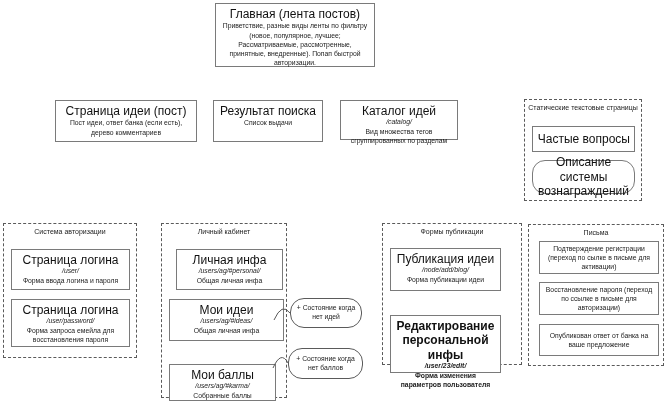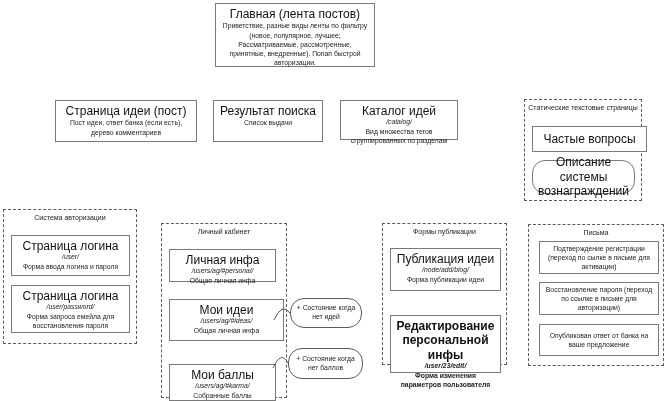--- a/index.html
+++ b/index.html
@@ -106,45 +106,45 @@
   </div>
 
   <div class="box" style="left:340px; top:100px; width:118px; height:40px;">
     <span class="title">Каталог идей</span>
     <span class="url">/catalog/</span>
     <span class="body">Вид множества тегов сгруппированных по разделам</span>
   </div>
 
   <div class="group" style="left:524px; top:99px; width:118px; height:102px;">
     <div class="group-label">Статические текстовые страницы</div>
-    <div class="box gbox centered" style="left:7px; top:26px; width:115px; height:26px;">
+    <div class="box gbox centered" style="left:7px; top:26px; width:103px; height:26px;align-items:flex-end;">
       <span class="title">Частые вопросы</span>
     </div>
     <div class="box gbox centered" style="left:7px; top:60px; width:103px; height:34px;border-radius:13px;">
       <span class="title">Описание системы вознаграждений</span>
     </div>
   </div>
 
-  <div class="group" style="left:3px; top:209px; width:134px; height:135px;">
+  <div class="group" style="left:3px; top:223px; width:134px; height:135px;">
     <div class="group-label">Система авторизации</div>
     <div class="box gbox" style="left:7px; top:25px; width:119px; height:41px;">
       <span class="title">Страница логина</span>
       <span class="url">/user/</span>
       <span class="body">Форма ввода логина и пароля</span>
     </div>
     <div class="box gbox" style="left:7px; top:75px; width:119px; height:48px;">
       <span class="title">Страница логина</span>
       <span class="url">/user/password/</span>
       <span class="body">Форма запроса емейла для восстановления пароля</span>
     </div>
   </div>
 
   <div class="group" style="left:161px; top:223px; width:126px; height:175px;">
     <div class="group-label">Личный кабинет</div>
-    <div class="box gbox" style="left:7px; top:25px; width:107px; height:33px;">
+    <div class="box gbox" style="left:14px; top:25px; width:107px; height:41px;">
       <span class="title">Личная инфа</span>
       <span class="url">/users/ag/#personal/</span>
       <span class="body">Общая личная инфа</span>
     </div>
     <div class="box gbox" style="left:7px; top:75px; width:115px; height:42px;">
       <span class="title">Мои идеи</span>
       <span class="url">/users/ag/#ideas/</span>
       <span class="body">Общая личная инфа</span>
     </div>
     <div class="box gbox" style="left:7px; top:127px; width:107px; height:37px;margin-top:13px;">
@@ -155,21 +155,21 @@
   </div>
 
   <div class="bubble" style="left:290px; top:298px; width:72px; height:30px;">+ Состояние когда нет идей</div>
   <div class="bubble" style="left:288px; top:348px; width:75px; height:31px;">+ Состояние когда нет баллов</div>
 
   <svg class="connectors" viewBox="0 0 667 401">
     <path d="M 274 320 Q 282 302 290 313" fill="none" stroke="#5a5a5a" stroke-width="1"></path>
     <path d="M 273 368 Q 281 350 288 363" fill="none" stroke="#5a5a5a" stroke-width="1"></path>
   </svg>
 
-  <div class="group" style="left:382px; top:223px; width:125px; height:142px;">
+  <div class="group" style="left:382px; top:223px; width:140px; height:142px;">
     <div class="group-label">Формы публикации</div>
     <div class="box gbox" style="left:7px; top:24px; width:111px; height:43px;">
       <span class="title">Публикация идеи</span>
       <span class="url">/node/add/blog/</span>
       <span class="body">Форма публикации идеи</span>
     </div>
     <div class="box gbox" style="left:7px; top:91px; width:111px; height:58px;font-weight:bold;">
       <span class="title">Редактирование персональной инфы</span>
       <span class="url">/user/23/edit/</span>
       <span class="body">Форма изменения параметров пользователя</span>

